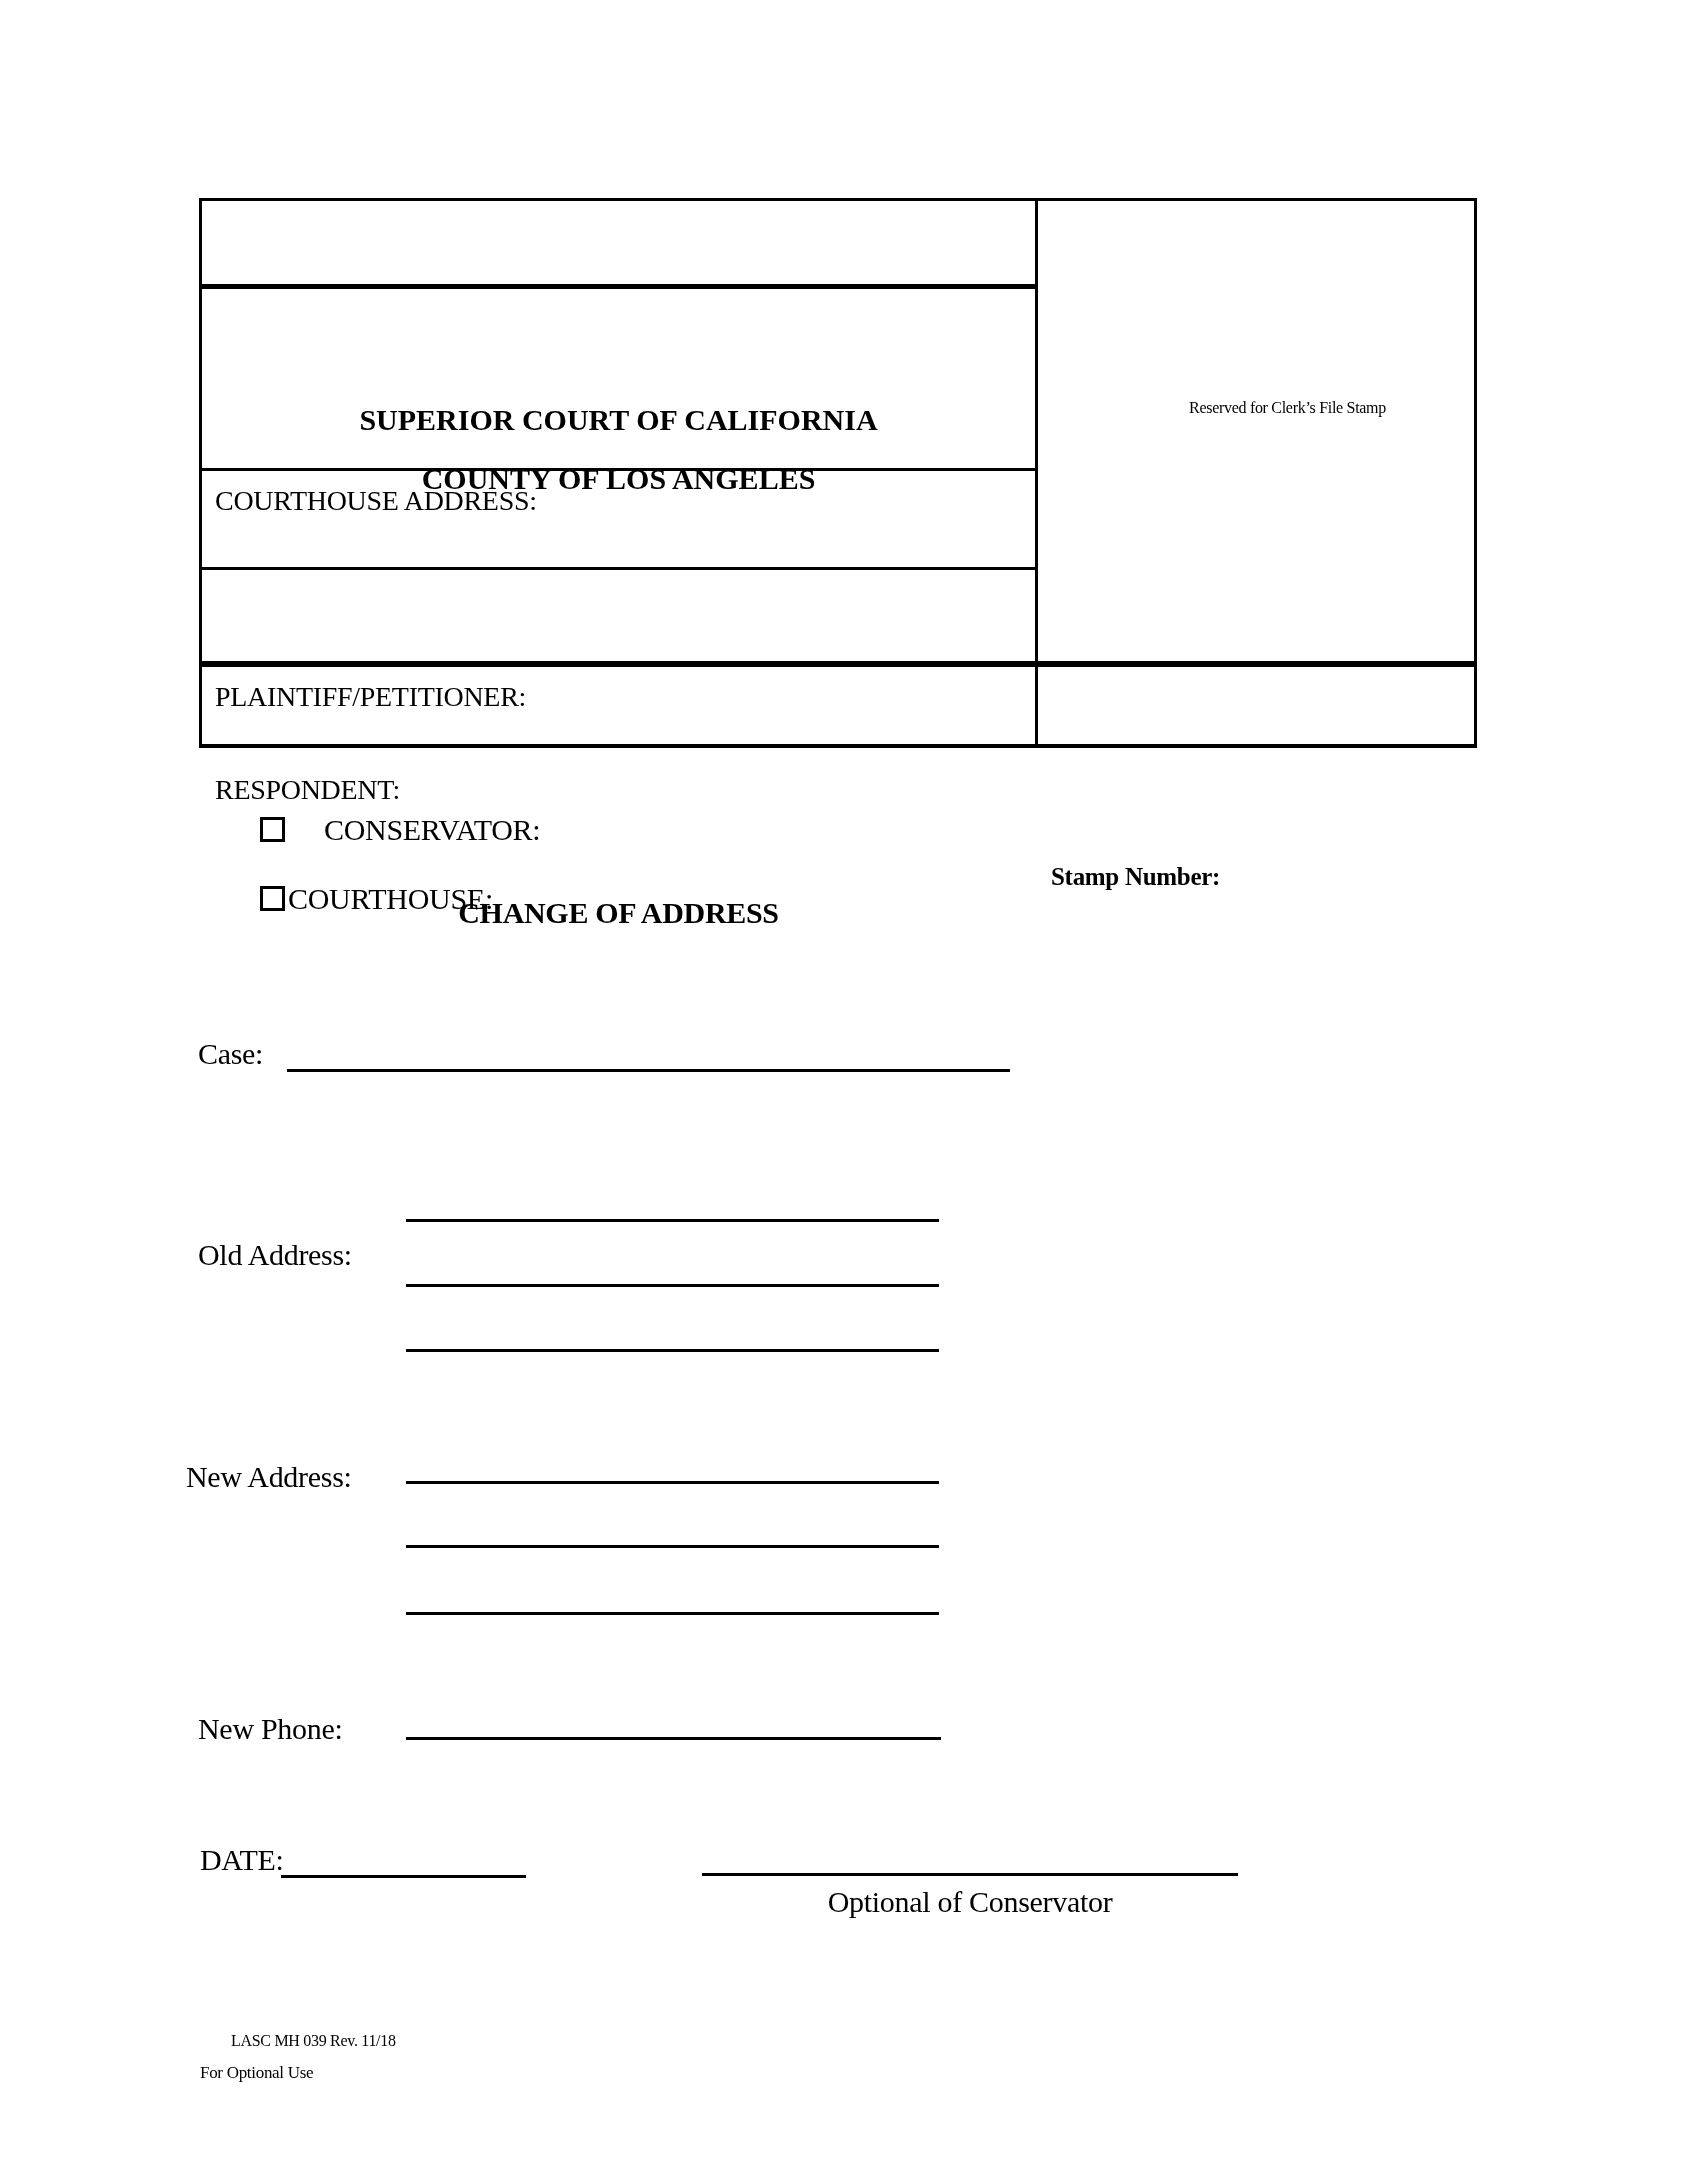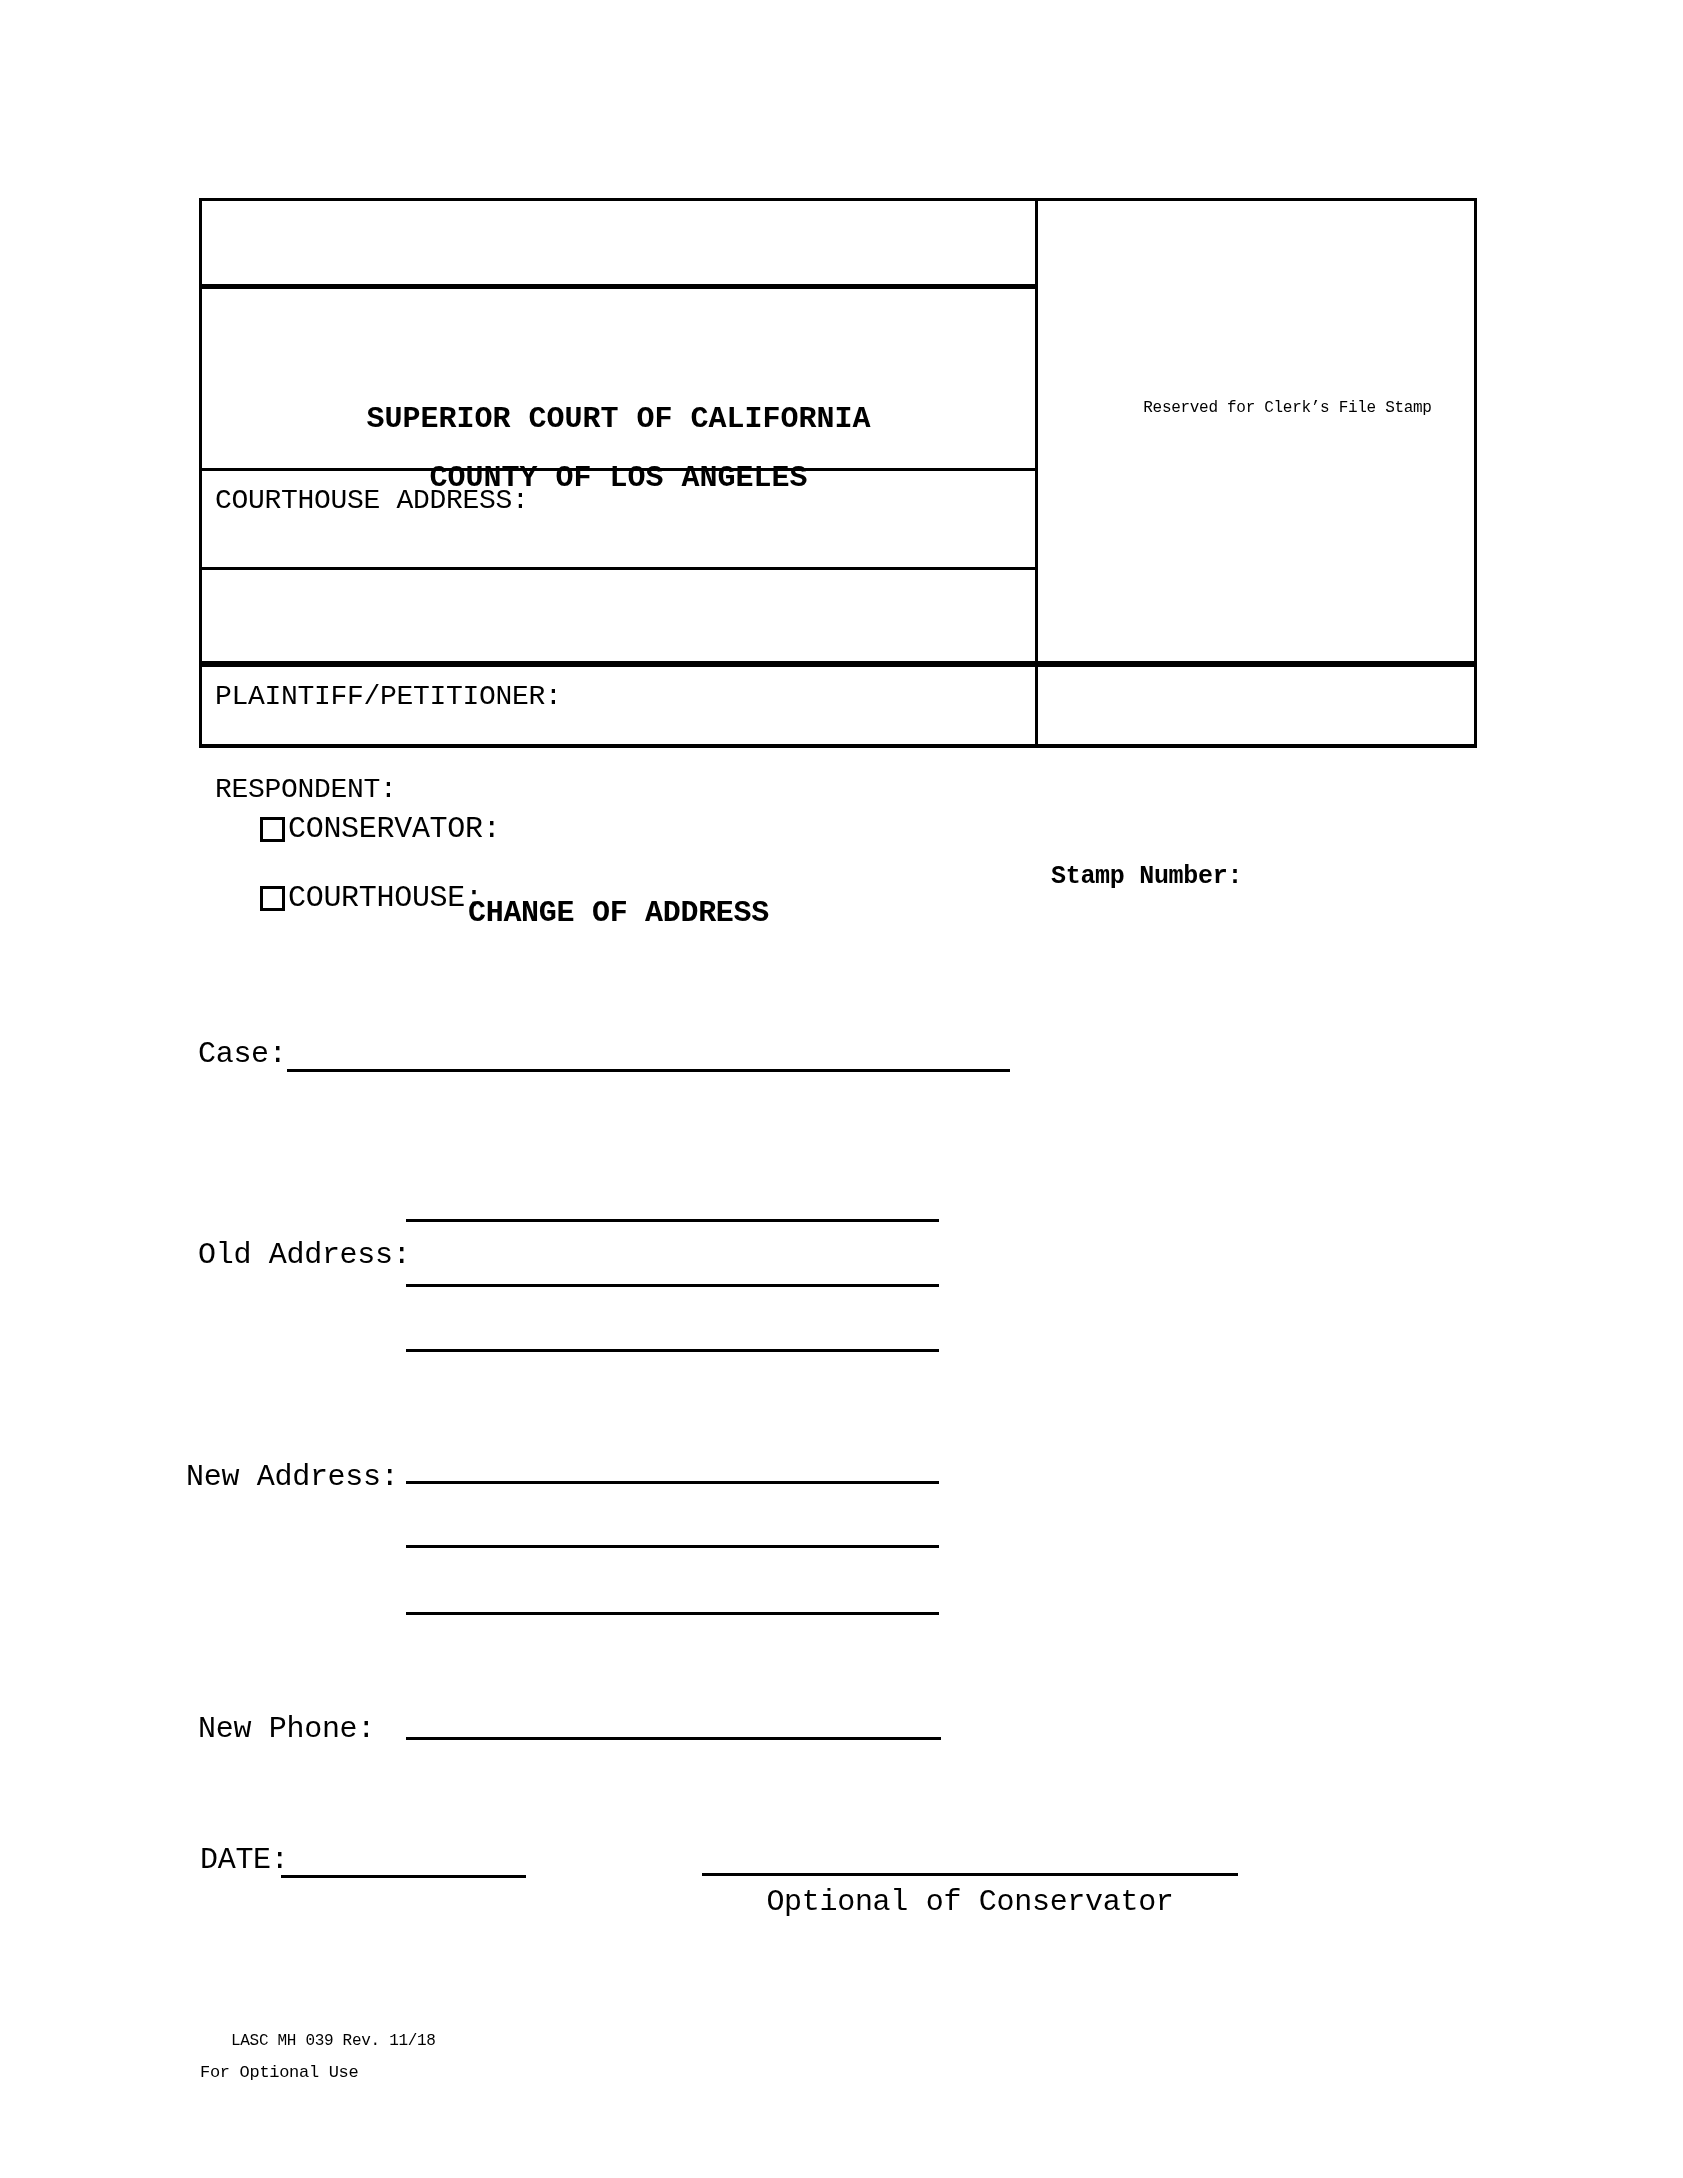--- a/index.html
+++ b/index.html
@@ -1,17 +1,17 @@
 <!DOCTYPE html>
 <html><head>
 <meta charset="utf-8">
 <style>
   html,body{margin:0;padding:0;background:#fff;}
   .page{position:relative;width:1683px;height:2178px;background:#fff;
-        font-family:Liberation Mono, monospace;color:#000;overflow:hidden;}
+        font-family:Liberation Serif, serif;color:#000;overflow:hidden;}
   .abs{position:absolute;}
   .rule{position:absolute;background:#000;}
   .lbl{position:absolute;line-height:1;white-space:nowrap;letter-spacing:-0.3px;}
   .f-body{font-size:30px;}
   .f-table{font-size:28px;}
   .f-small{font-size:16px;padding-left:31px;}
   .f-tiny{font-size:17px;}
   .f-case{font-size:25px;font-weight:bold;}
   .bold{font-weight:bold;}
   .center{text-align:center;}
@@ -48,21 +48,21 @@
 
     <div class="lbl f-table" style="left:16px;top:289px;">COURTHOUSE ADDRESS:</div>
     <div class="lbl f-table" style="left:16px;top:485px;">PLAINTIFF/PETITIONER:</div>
     <div class="lbl f-table" style="left:16px;top:578px;">RESPONDENT:</div>
 
     <div class="lbl bold center" style="left:3px;top:700px;width:833px;font-size:30px;">CHANGE OF ADDRESS</div>
 
     <div class="lbl f-case" style="left:852px;top:666px;">Stamp Number:</div>
   </div>
 
-  <div class="cbrow" style="left:260px;top:814px;">
+  <div class="cbrow" style="left:260px;top:814px;gap:36px;">
     <span class="cbbox"></span>
     <span class="cblabel">CONSERVATOR:</span>
   </div>
   <div class="cbrow" style="left:260px;top:883px;">
     <span class="cbbox"></span>
     <span class="cblabel">COURTHOUSE:</span>
   </div>
 
   <div class="lbl f-body" style="left:198px;top:1039px;">Case:</div>
   <div class="rule" style="left:287px;top:1069px;width:723px;height:3px;"></div>

